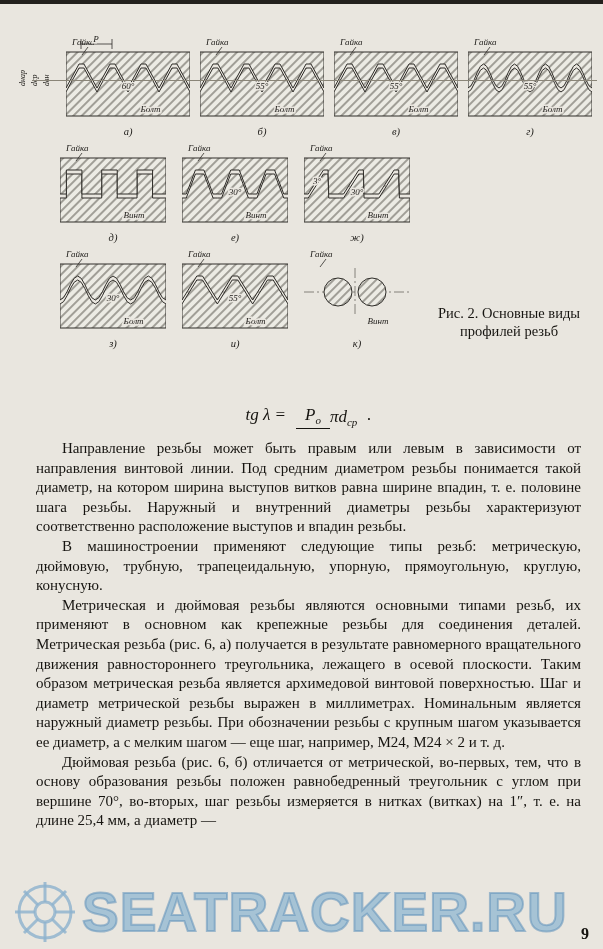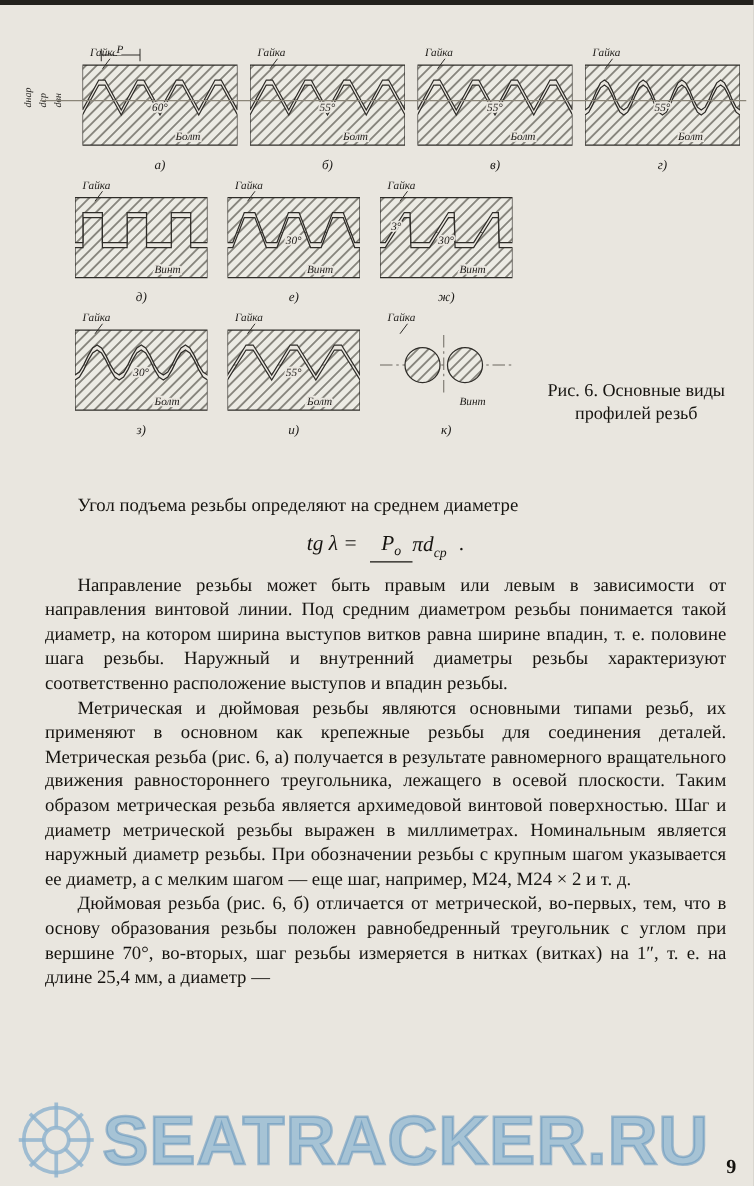--- a/index.html
+++ b/index.html
@@ -179,36 +179,36 @@
           <line x1="0" y1="46" x2="106" y2="46" class="cline"></line>
           <circle cx="34" cy="46" r="14" class="shape"></circle>
           <circle cx="68" cy="46" r="14" class="shape"></circle>
           <line x1="51" y1="22" x2="51" y2="70" class="cline"></line>
           <text x="6" y="11" class="lbl" text-anchor="start">Гайка</text>
           <line x1="22" y1="13" x2="16" y2="21" class="dim"></line>
           <text x="63.599999999999994" y="78" class="lbl halo" text-anchor="start">Винт</text>
           <text x="53" y="101" class="letter" text-anchor="middle">к)</text>
         </svg>
       </div>
-    <div class="fig-caption">Рис. 6. Основные виды профилей резьб</div>
+    <div class="fig-caption">Рис. 2. Основные виды профилей резьб</div>
   </div>
 
   <div class="text-block">
-    <p>Угол подъема резьбы определяют на среднем диаметре</p>
 
     <div class="formula">
       <span>tg λ =</span>
       <span class="frac">
         <span class="num"><span>P</span><sub>о</sub></span>
         <span class="den"><span>π</span><span>d</span><sub>ср</sub></span>
       </span>
       <span>.</span>
     </div>
 
     <p>Направление резьбы может быть правым или левым в зависимости от направления винтовой линии. Под средним диаметром резьбы понимается такой диаметр, на котором ширина выступов витков равна ширине впадин, т. е. половине шага резьбы. Наружный и внутренний диаметры резьбы характеризуют соответственно расположение выступов и впадин резьбы.</p>
+    <p>В машиностроении применяют следующие типы резьб: метрическую, дюймовую, трубную, трапецеидальную, упорную, прямоугольную, круглую, конусную.</p>
     <p>Метрическая и дюймовая резьбы являются основными типами резьб, их применяют в основном как крепежные резьбы для соединения деталей. Метрическая резьба (рис. 6, а) получается в результате равномерного вращательного движения равностороннего треугольника, лежащего в осевой плоскости. Таким образом метрическая резьба является архимедовой винтовой поверхностью. Шаг и диаметр метрической резьбы выражен в миллиметрах. Номинальным является наружный диаметр резьбы. При обозначении резьбы с крупным шагом указывается ее диаметр, а с мелким шагом — еще шаг, например, М24, М24 × 2 и т. д.</p>
     <p>Дюймовая резьба (рис. 6, б) отличается от метрической, во-первых, тем, что в основу образования резьбы положен равнобедренный треугольник с углом при вершине 70°, во-вторых, шаг резьбы измеряется в нитках (витках) на 1″, т. е. на длине 25,4 мм, а диаметр —</p>
   </div>
 
   <div class="watermark">
     <svg class="wm-logo" width="66" height="66" viewBox="0 0 66 66">
       <g stroke="rgba(110,160,200,0.8)" fill="none" stroke-width="3">
         <circle cx="33" cy="33" r="26"></circle>
         <circle cx="33" cy="33" r="10"></circle>
         <line x1="33" y1="3" x2="33" y2="23"></line>

